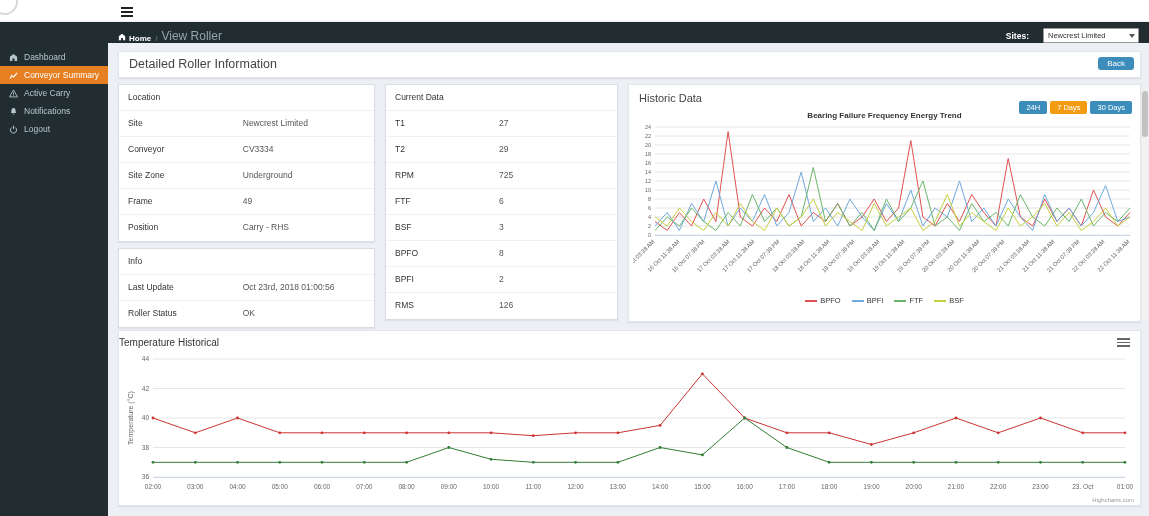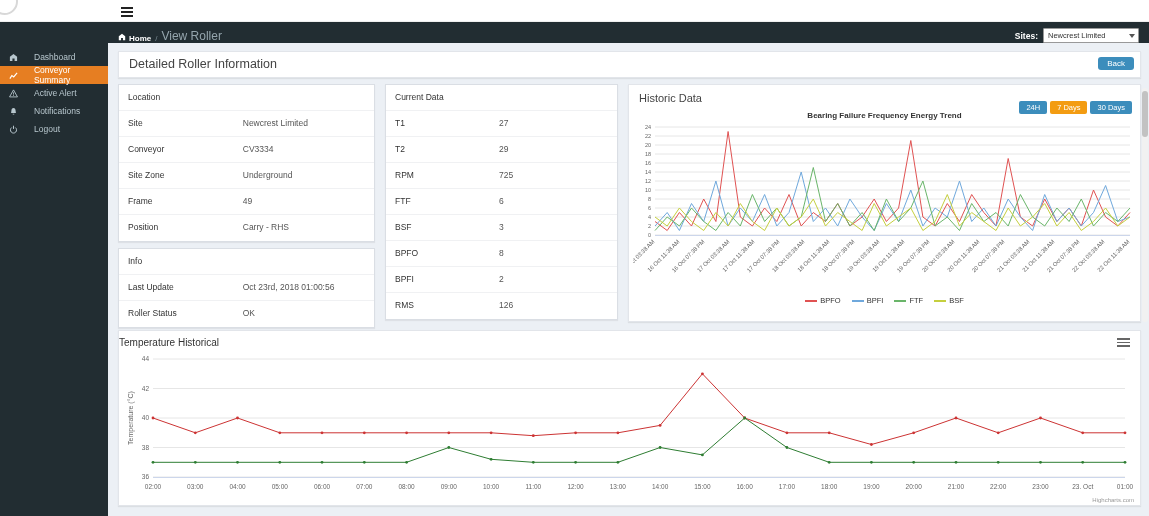--- a/index.html
+++ b/index.html
@@ -13,32 +13,32 @@
   .logo-arc{position:absolute;left:-9px;top:-12px;width:27px;height:27px;border:2px solid #d8d8d8;border-radius:50%}
   .hamburger{position:absolute;left:121px;top:7px;width:12px;cursor:pointer}
   .hamburger i{display:block;height:2px;background:#222;margin-bottom:2px}
 
   
   .crumbbar{position:absolute;left:108px;top:22px;width:1041px;height:21px;background:#222d32;
     display:flex;align-items:flex-end;padding:0 10px;z-index:5}
   .crumb-home{color:#fff;font-size:8px;font-weight:bold;display:flex;align-items:center;gap:3px;cursor:pointer}
   .crumb-sep{color:#7a8a93;font-size:8px;margin:0 4px}
   .crumb-cur{color:#95a5ad;font-size:12px}
-  .sites{margin-left:auto;display:flex;align-items:center;gap:5px}
+  .sites{margin-left:auto;display:flex;align-items:center;gap:14px}
   .sites-label{color:#fff;font-size:8.5px;font-weight:bold}
   .site-select{width:96px;height:15px;background:#fff;border:1px solid #999;font-size:7.5px;color:#333;
     line-height:13px;padding:0 12px 0 4px;position:relative;border-radius:1px;cursor:pointer;
     white-space:nowrap;overflow:hidden}
   .site-caret{position:absolute;right:3px;top:5px;width:0;height:0;border-left:3px solid transparent;
     border-right:3px solid transparent;border-top:4px solid #555}
 
   
   .sidebar{position:absolute;left:0;top:22px;width:108px;height:494px;background:#222d32;z-index:4}
   .side-nav{padding-top:26px}
-  .side-item{display:flex;align-items:center;gap:15px;height:18px;padding-left:9px;color:#b8c7ce;
+  .side-item{display:flex;align-items:center;gap:5px;height:18px;padding-left:9px;color:#b8c7ce;
     font-size:8.5px;cursor:pointer}
   .side-item.active{color:#fff}
   .side-icon{display:flex;width:10px;align-items:center}
 
   
   .card{position:absolute;background:#fff;border:1px solid #e2e5ea;box-shadow:0 1px 1px rgba(0,0,0,.07)}
   .title-card{left:118px;top:51px;width:1023px;height:27px}
   .page-title{font-size:12.5px;color:#444;line-height:25px;padding-left:10px}
   .back-btn{position:absolute;right:6px;top:5px;background:#3c8dbc;color:#fff;font-size:8px;
     padding:2px 9px;border:none;border-radius:3px;cursor:pointer}
@@ -134,21 +134,21 @@
           <span>Conveyor Summary</span>
         </div>
         <div class="side-item">
           <span class="side-icon">
             <svg viewBox="0 0 10 10" width="9" height="9">
               <path d="M5 1 L9.4 8.8 H0.6 Z" fill="none" stroke="currentColor" stroke-width="1"></path>
               <rect x="4.6" y="3.6" width="0.9" height="2.6" fill="currentColor"></rect>
               <rect x="4.6" y="6.9" width="0.9" height="0.9" fill="currentColor"></rect>
             </svg>
           </span>
-          <span>Active Alert</span>
+          <span>Active Carry</span>
         </div>
         <div class="side-item">
           <span class="side-icon">
             <svg viewBox="0 0 10 10" width="9" height="9">
               <path d="M5 1 C3.4 1 2.8 2.2 2.7 3.8 L2.3 6.6 H7.7 L7.3 3.8 C7.2 2.2 6.6 1 5 1 Z" fill="currentColor"></path>
               <path d="M4 7.4 a1 1 0 0 0 2 0 Z" fill="currentColor"></path>
             </svg>
           </span>
           <span>Notifications</span>
         </div>

